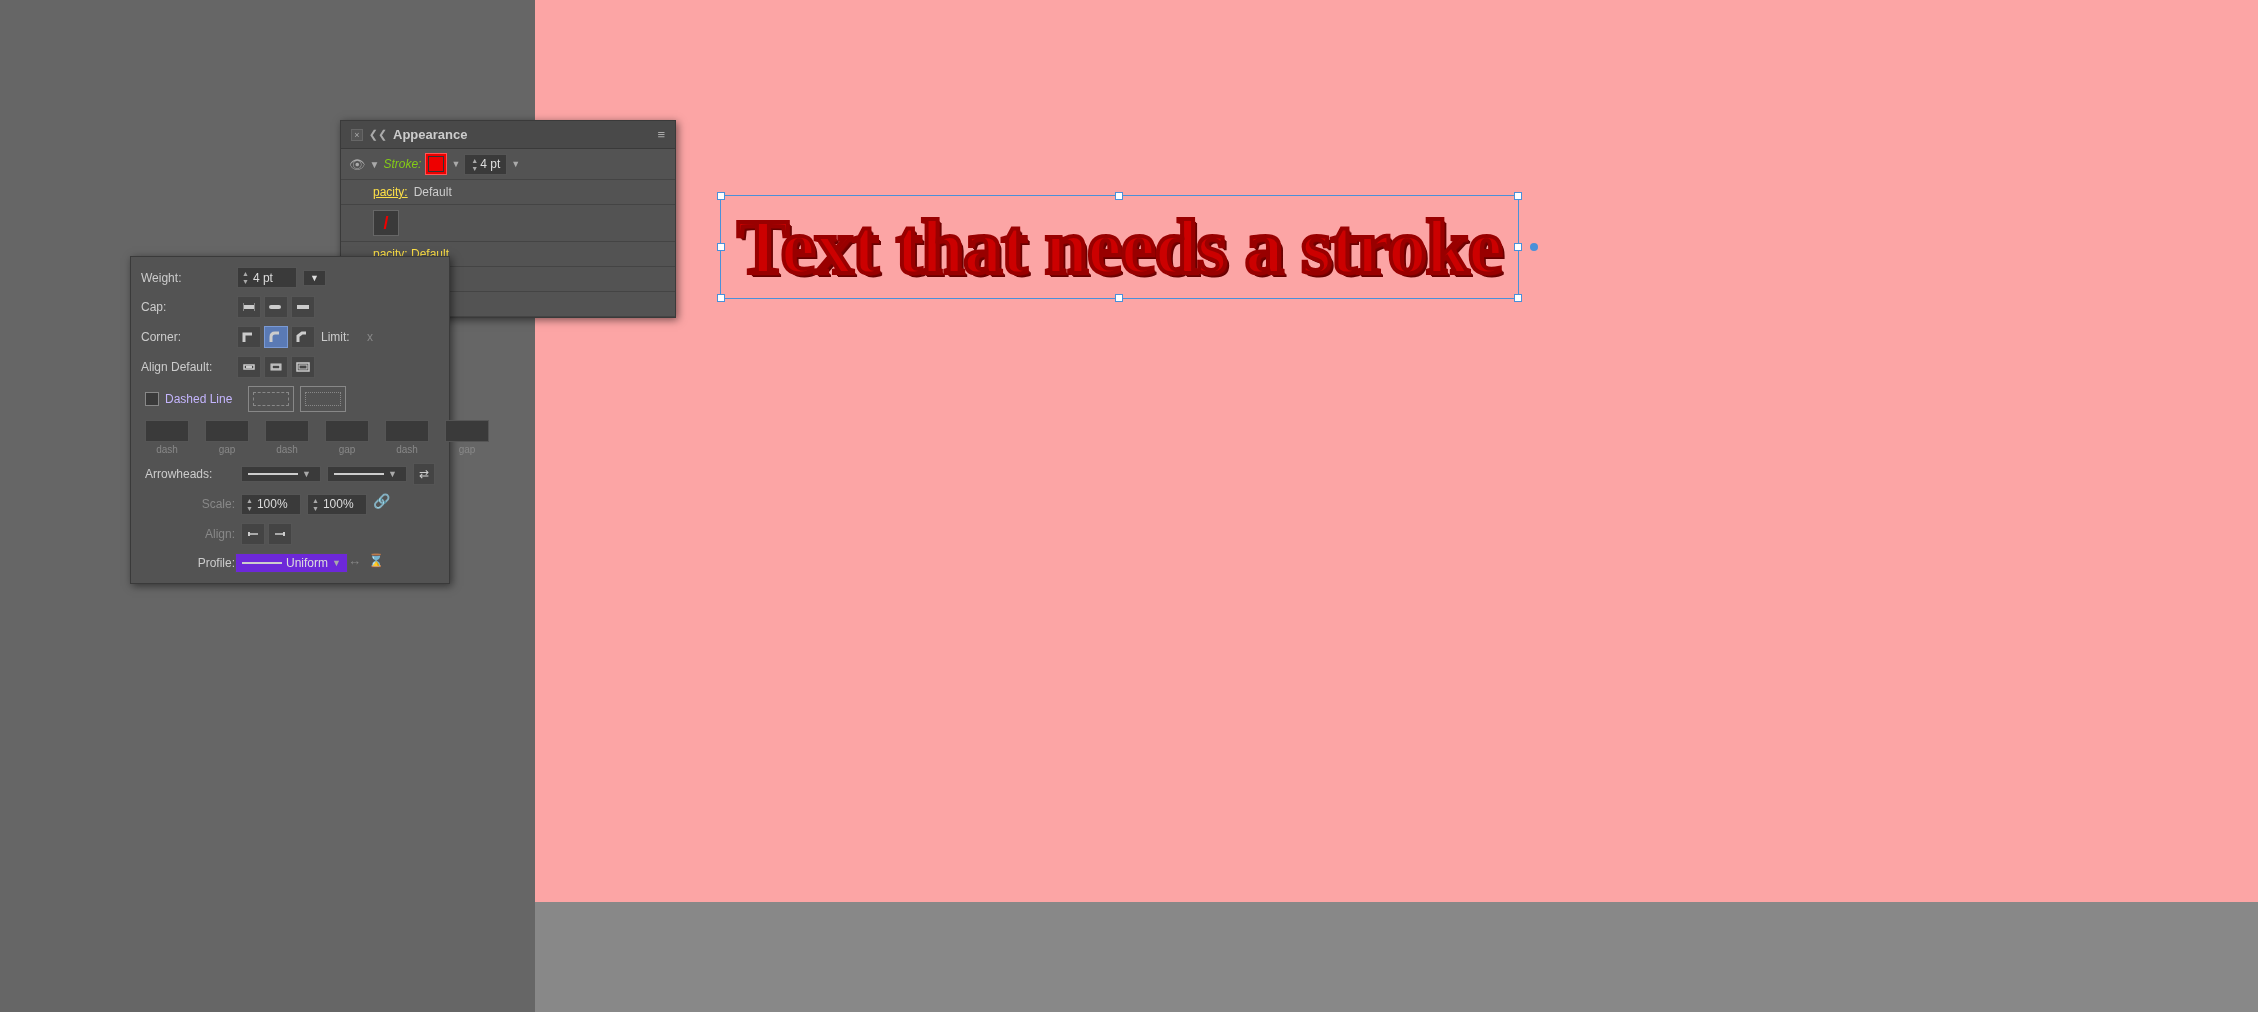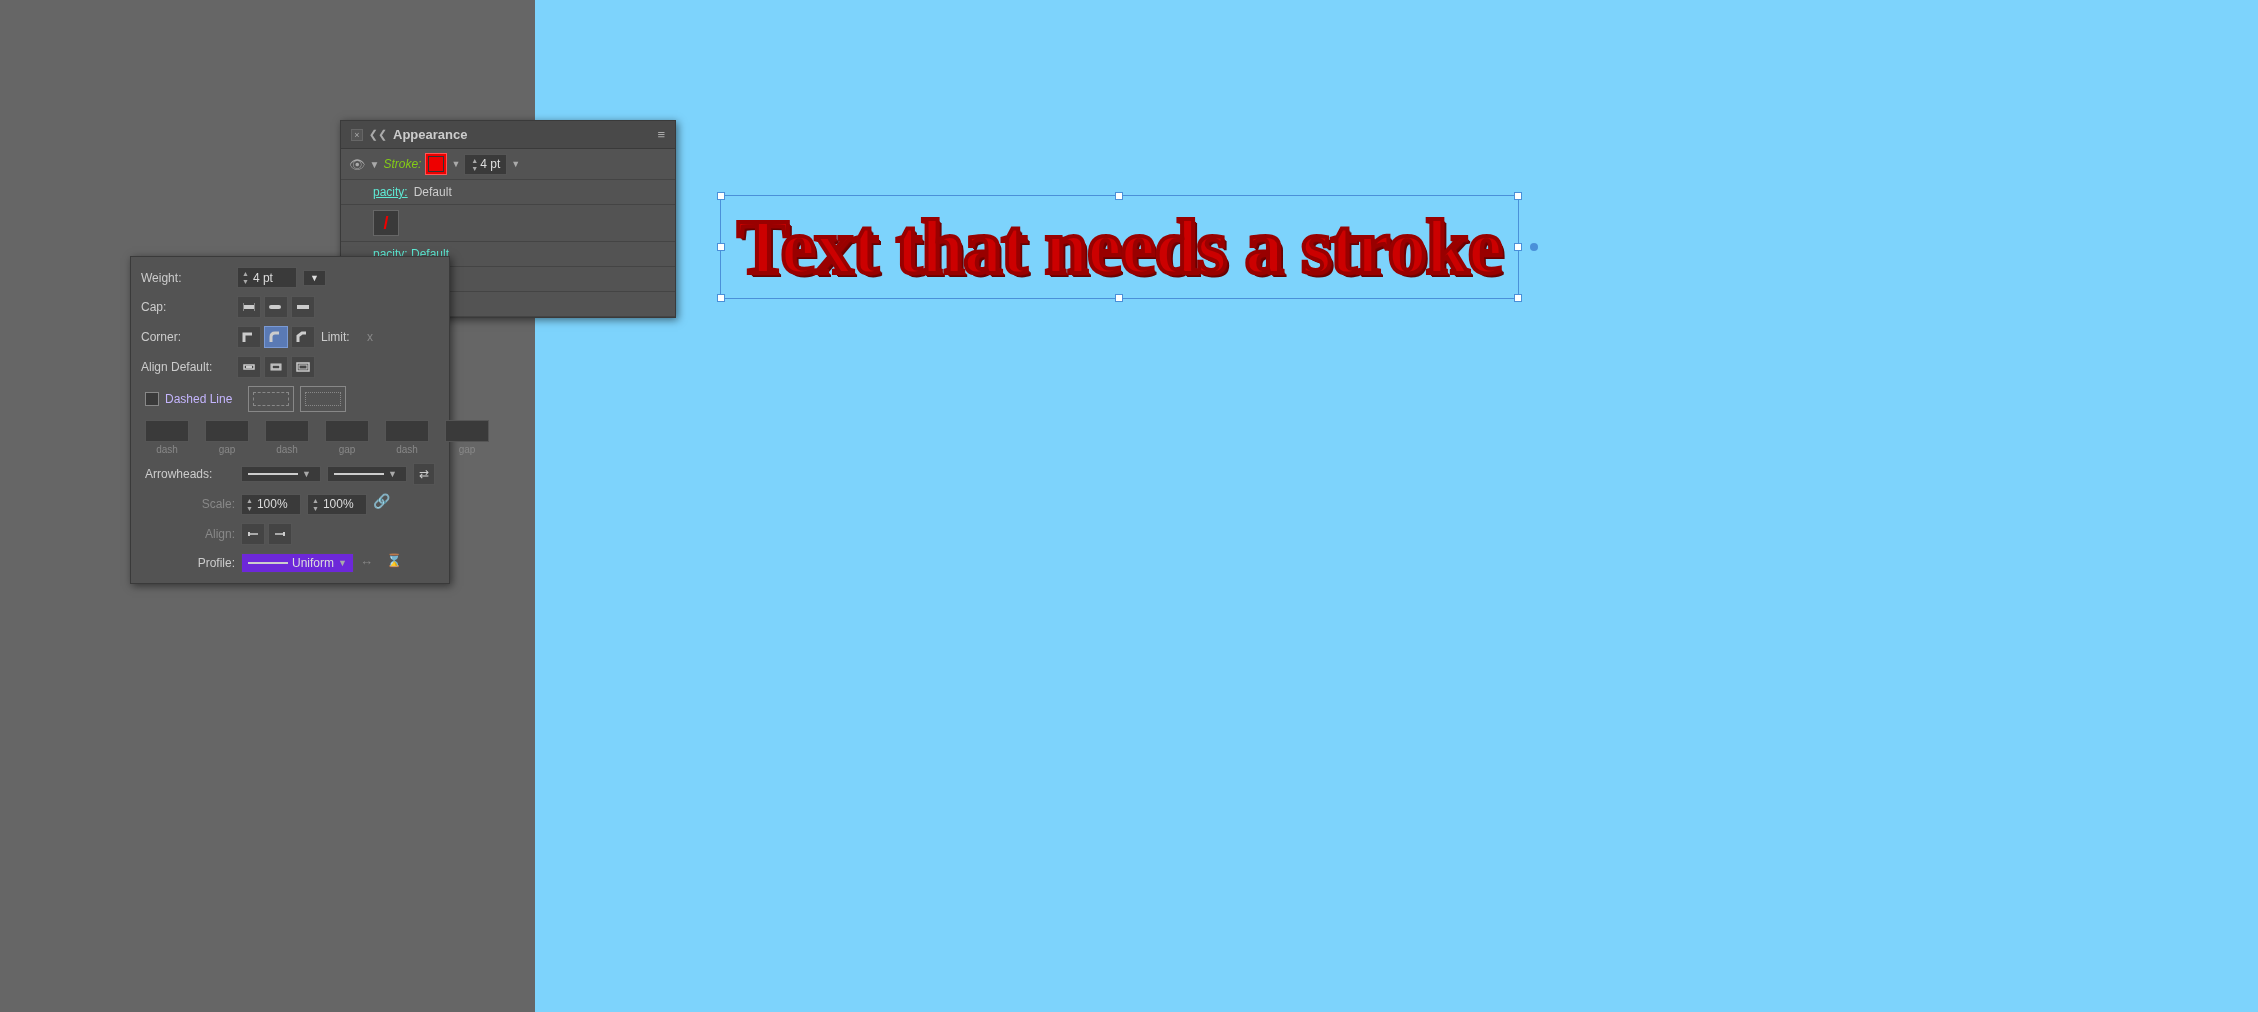--- a/index.html
+++ b/index.html
@@ -19,22 +19,22 @@
       width: 535px;
       height: 1012px;
       background: #666;
       position: relative;
       flex-shrink: 0;
     }
 
     
     .canvas-area {
       flex: 1;
-      height: 1012px;
-      background: #7dd3fc;
+      height: 902px;
+      background: #fca5a5;
       position: relative;
     }
 
     
     .appearance-panel {
       position: absolute;
       top: 120px;
       left: 340px;
       width: 336px;
       background: #535353;
@@ -213,21 +213,21 @@
       border: 1px solid #666;
       background: #3a3a3a;
       display: flex;
       align-items: center;
       justify-content: center;
       color: #e00;
       font-size: 15px;
     }
 
     .opacity-label {
-      color: #5eead4;
+      color: #fde047;
       font-size: 12px;
       text-decoration: underline;
     }
 
     .opacity-value {
       color: #ccc;
       font-size: 12px;
     }
 
     
@@ -438,21 +438,20 @@
       align-items: center;
       margin-bottom: 8px;
       gap: 6px;
       padding-left: 4px;
     }
 
     
     .profile-row {
       display: flex;
       align-items: center;
-      gap: 6px;
       padding-left: 4px;
     }
 
     .profile-label-text {
       color: #ccc;
       font-size: 12px;
       width: 90px;
       text-align: right;
     }
 

